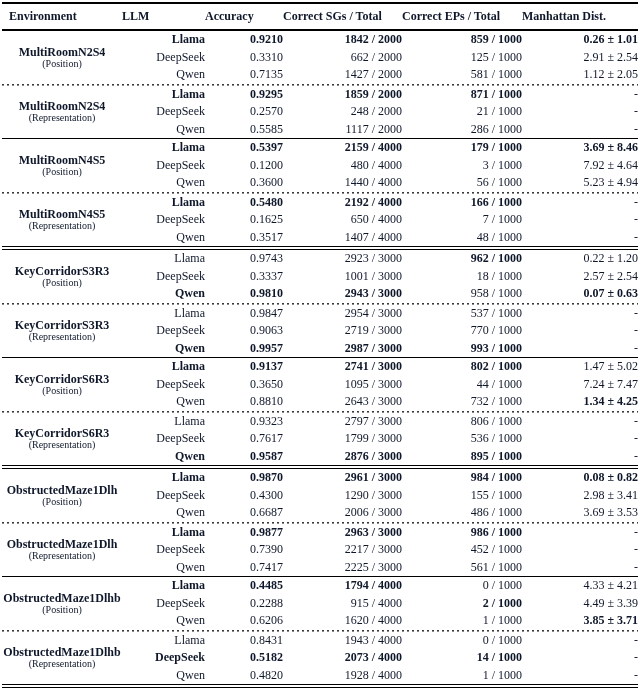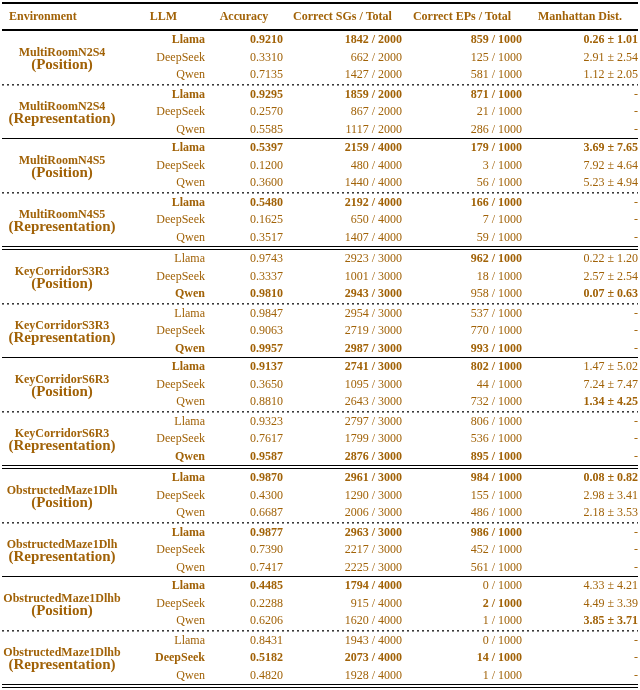--- a/index.html
+++ b/index.html
@@ -1,49 +1,49 @@
 <!DOCTYPE html>
 <html><head>
 <meta charset="utf-8">
 <style>
   html, body { margin: 0; padding: 0; background: #ffffff; }
   .page {
     width: 640px; height: 690px; background: #ffffff;
     font-family: "Liberation Serif", "DejaVu Serif", serif;
-    color: #a16207; overflow: hidden; box-sizing: border-box;
+    color: #0f172a; overflow: hidden; box-sizing: border-box;
     padding-top: 2px;
   }
   table.results {
     border-collapse: collapse; table-layout: fixed;
     width: 636px; margin: 0 2px;
   }
   col.c-env { width: 120px; }
   col.c-llm { width: 83px; }
   col.c-acc { width: 78px; }
   col.c-sgs { width: 119px; }
   col.c-eps { width: 120px; }
   col.c-md  { width: 116px; }
 
   thead th {
     border-top: 2px solid #000;
     border-bottom: 2px solid #000;
     height: 25px; font-size: 12px; font-weight: 700;
-    text-align: center; padding: 0; white-space: nowrap;
+    text-align: left; padding: 0; white-space: nowrap;
   }
   thead th.env { text-align: left; padding-left: 7px; }
 
   tbody td {
     height: 17.5px; padding: 0; font-size: 12px;
     text-align: right; white-space: nowrap; line-height: 17.5px;
   }
   td.envcell {
     text-align: center; vertical-align: middle; line-height: normal;
   }
   .envname { font-weight: 700; font-size: 12px; line-height: 13px; }
-  .envvariant { font-weight: 700; font-size: 15px; line-height: 10px; }
+  .envvariant { font-weight: 400; font-size: 10px; line-height: 10px; }
 
   td.b { font-weight: 700; }
 
   tr.sep td { height: auto; padding: 0; line-height: 0; }
   .rule { width: 100%; }
   .rule.dotted {
     height: 2px;
     background: repeating-linear-gradient(to right, #3a3a3a 0 1.6px, transparent 1.6px 5px);
     background-size: 100% 1.6px; background-repeat: no-repeat;
     background-position: 0 0;
@@ -115,21 +115,21 @@
           </td>
           <td class="b">Llama</td>
           <td class="b">0.9295</td>
           <td class="b">1859 / 2000</td>
           <td class="b">871 / 1000</td>
           <td class="">-</td>
         </tr>
         <tr>
           <td class="">DeepSeek</td>
           <td class="">0.2570</td>
-          <td class="">867 / 2000</td>
+          <td class="">248 / 2000</td>
           <td class="">21 / 1000</td>
           <td class="">-</td>
         </tr>
         <tr>
           <td class="">Qwen</td>
           <td class="">0.5585</td>
           <td class="">1117 / 2000</td>
           <td class="">286 / 1000</td>
           <td class="">-</td>
         </tr>
@@ -140,21 +140,21 @@
         </tr>
         <tr>
           <td rowspan="3" class="envcell">
             <div class="envname">MultiRoomN4S5</div>
             <div class="envvariant">(Position)</div>
           </td>
           <td class="b">Llama</td>
           <td class="b">0.5397</td>
           <td class="b">2159 / 4000</td>
           <td class="b">179 / 1000</td>
-          <td class="b">3.69 ± 7.65</td>
+          <td class="b">3.69 ± 8.46</td>
         </tr>
         <tr>
           <td class="">DeepSeek</td>
           <td class="">0.1200</td>
           <td class="">480 / 4000</td>
           <td class="">3 / 1000</td>
           <td class="">7.92 ± 4.64</td>
         </tr>
         <tr>
           <td class="">Qwen</td>
@@ -183,21 +183,21 @@
           <td class="">DeepSeek</td>
           <td class="">0.1625</td>
           <td class="">650 / 4000</td>
           <td class="">7 / 1000</td>
           <td class="">-</td>
         </tr>
         <tr>
           <td class="">Qwen</td>
           <td class="">0.3517</td>
           <td class="">1407 / 4000</td>
-          <td class="">59 / 1000</td>
+          <td class="">48 / 1000</td>
           <td class="">-</td>
         </tr>
         <tr class="sep">
           <td colspan="6">
             <div class="rule double"></div>
           </td>
         </tr>
         <tr>
           <td rowspan="3" class="envcell">
             <div class="envname">KeyCorridorS3R3</div>
@@ -334,21 +334,21 @@
           <td class="">0.4300</td>
           <td class="">1290 / 3000</td>
           <td class="">155 / 1000</td>
           <td class="">2.98 ± 3.41</td>
         </tr>
         <tr>
           <td class="">Qwen</td>
           <td class="">0.6687</td>
           <td class="">2006 / 3000</td>
           <td class="">486 / 1000</td>
-          <td class="">2.18 ± 3.53</td>
+          <td class="">3.69 ± 3.53</td>
         </tr>
         <tr class="sep">
           <td colspan="6">
             <div class="rule dotted"></div>
           </td>
         </tr>
         <tr>
           <td rowspan="3" class="envcell">
             <div class="envname">ObstructedMaze1Dlh</div>
             <div class="envvariant">(Representation)</div>

